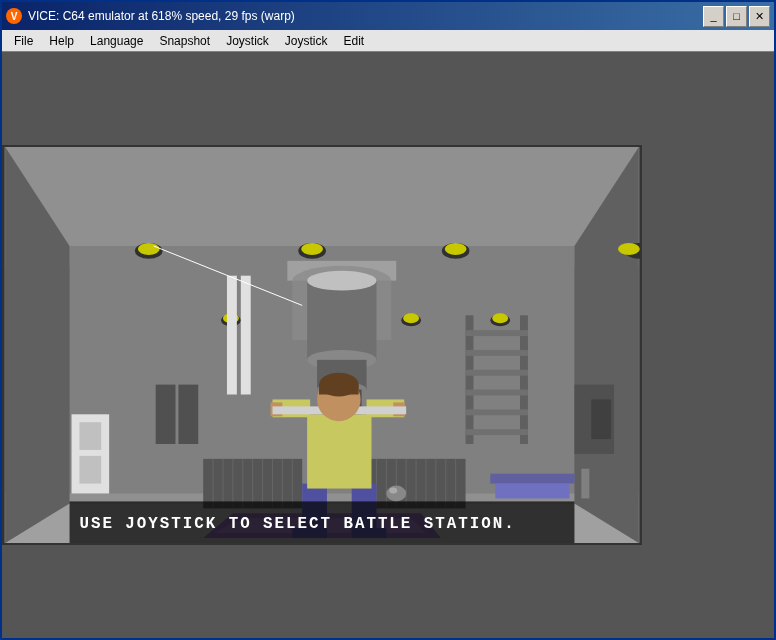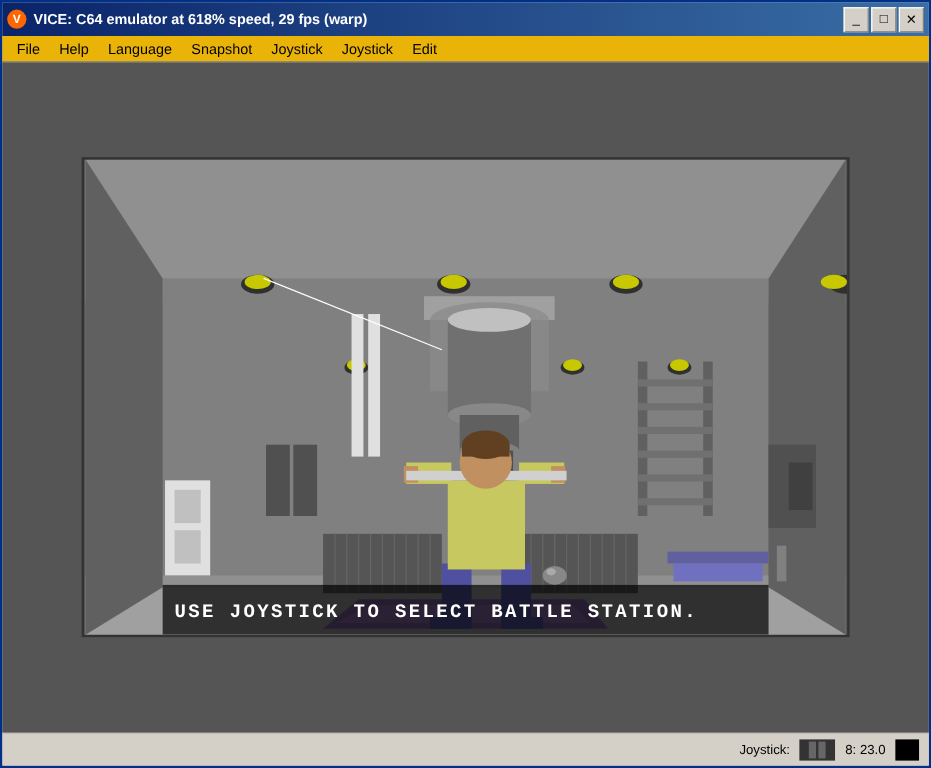--- a/index.html
+++ b/index.html
@@ -46,21 +46,21 @@
       align-items: center;
       justify-content: center;
       font-size: 10px;
       color: white;
       font-weight: bold;
     }
 
     .title-text {
       color: white;
       font-size: 12px;
-      font-weight: bold;
+      font-weight: normal;
     }
 
     .title-buttons {
       display: flex;
       gap: 2px;
     }
 
     .title-btn {
       width: 21px;
       height: 21px;
@@ -76,42 +76,42 @@
       color: #000;
     }
 
     .title-btn.close {
       background: #d4d0c8;
     }
 
     
     .menu-bar {
       height: 22px;
-      background: #eab308;
+      background: #e5e5e5;
       display: flex;
       align-items: center;
       padding: 0 4px;
       border-bottom: 1px solid #808080;
       flex-shrink: 0;
     }
 
     .menu-item {
       padding: 2px 8px;
       font-size: 12px;
       cursor: pointer;
       color: #000;
     }
 
     
     .content-area {
       flex: 1;
       background: #555555;
       display: flex;
       align-items: center;
-      justify-content: center;
+      justify-content: flex-start;
       position: relative;
     }
 
     
     .game-screen {
       width: 640px;
       height: 400px;
       position: relative;
       overflow: hidden;
       border: 2px solid #333;
@@ -312,25 +312,13 @@
 
         <ellipse cx="337" cy="240" rx="20" ry="12" fill="#604020"></ellipse>
         <rect x="317" y="240" width="40" height="10" fill="#604020"></rect>
 
         <rect x="65" y="358" width="510" height="42" fill="#000000" opacity="0.7"></rect>
         <text x="75" y="385" font-family="Courier New, monospace" font-size="16" font-weight="bold" fill="white" letter-spacing="2">USE JOYSTICK TO SELECT BATTLE STATION.</text>
       </svg>
     </div>
   </div>
 
-  <div class="status-bar">
-    <span class="joystick-label">Joystick:</span>
-    <svg width="30" height="18">
-      <rect x="0" y="0" width="30" height="18" fill="#333"></rect>
-      <rect x="8" y="2" width="6" height="14" fill="#666"></rect>
-      <rect x="16" y="2" width="6" height="14" fill="#666"></rect>
-    </svg>
-    <span class="status-text">8: 23.0</span>
-    <svg width="20" height="18">
-      <rect x="0" y="0" width="20" height="18" fill="#000"></rect>
-    </svg>
-  </div>
 </div>
 
 </body></html>

